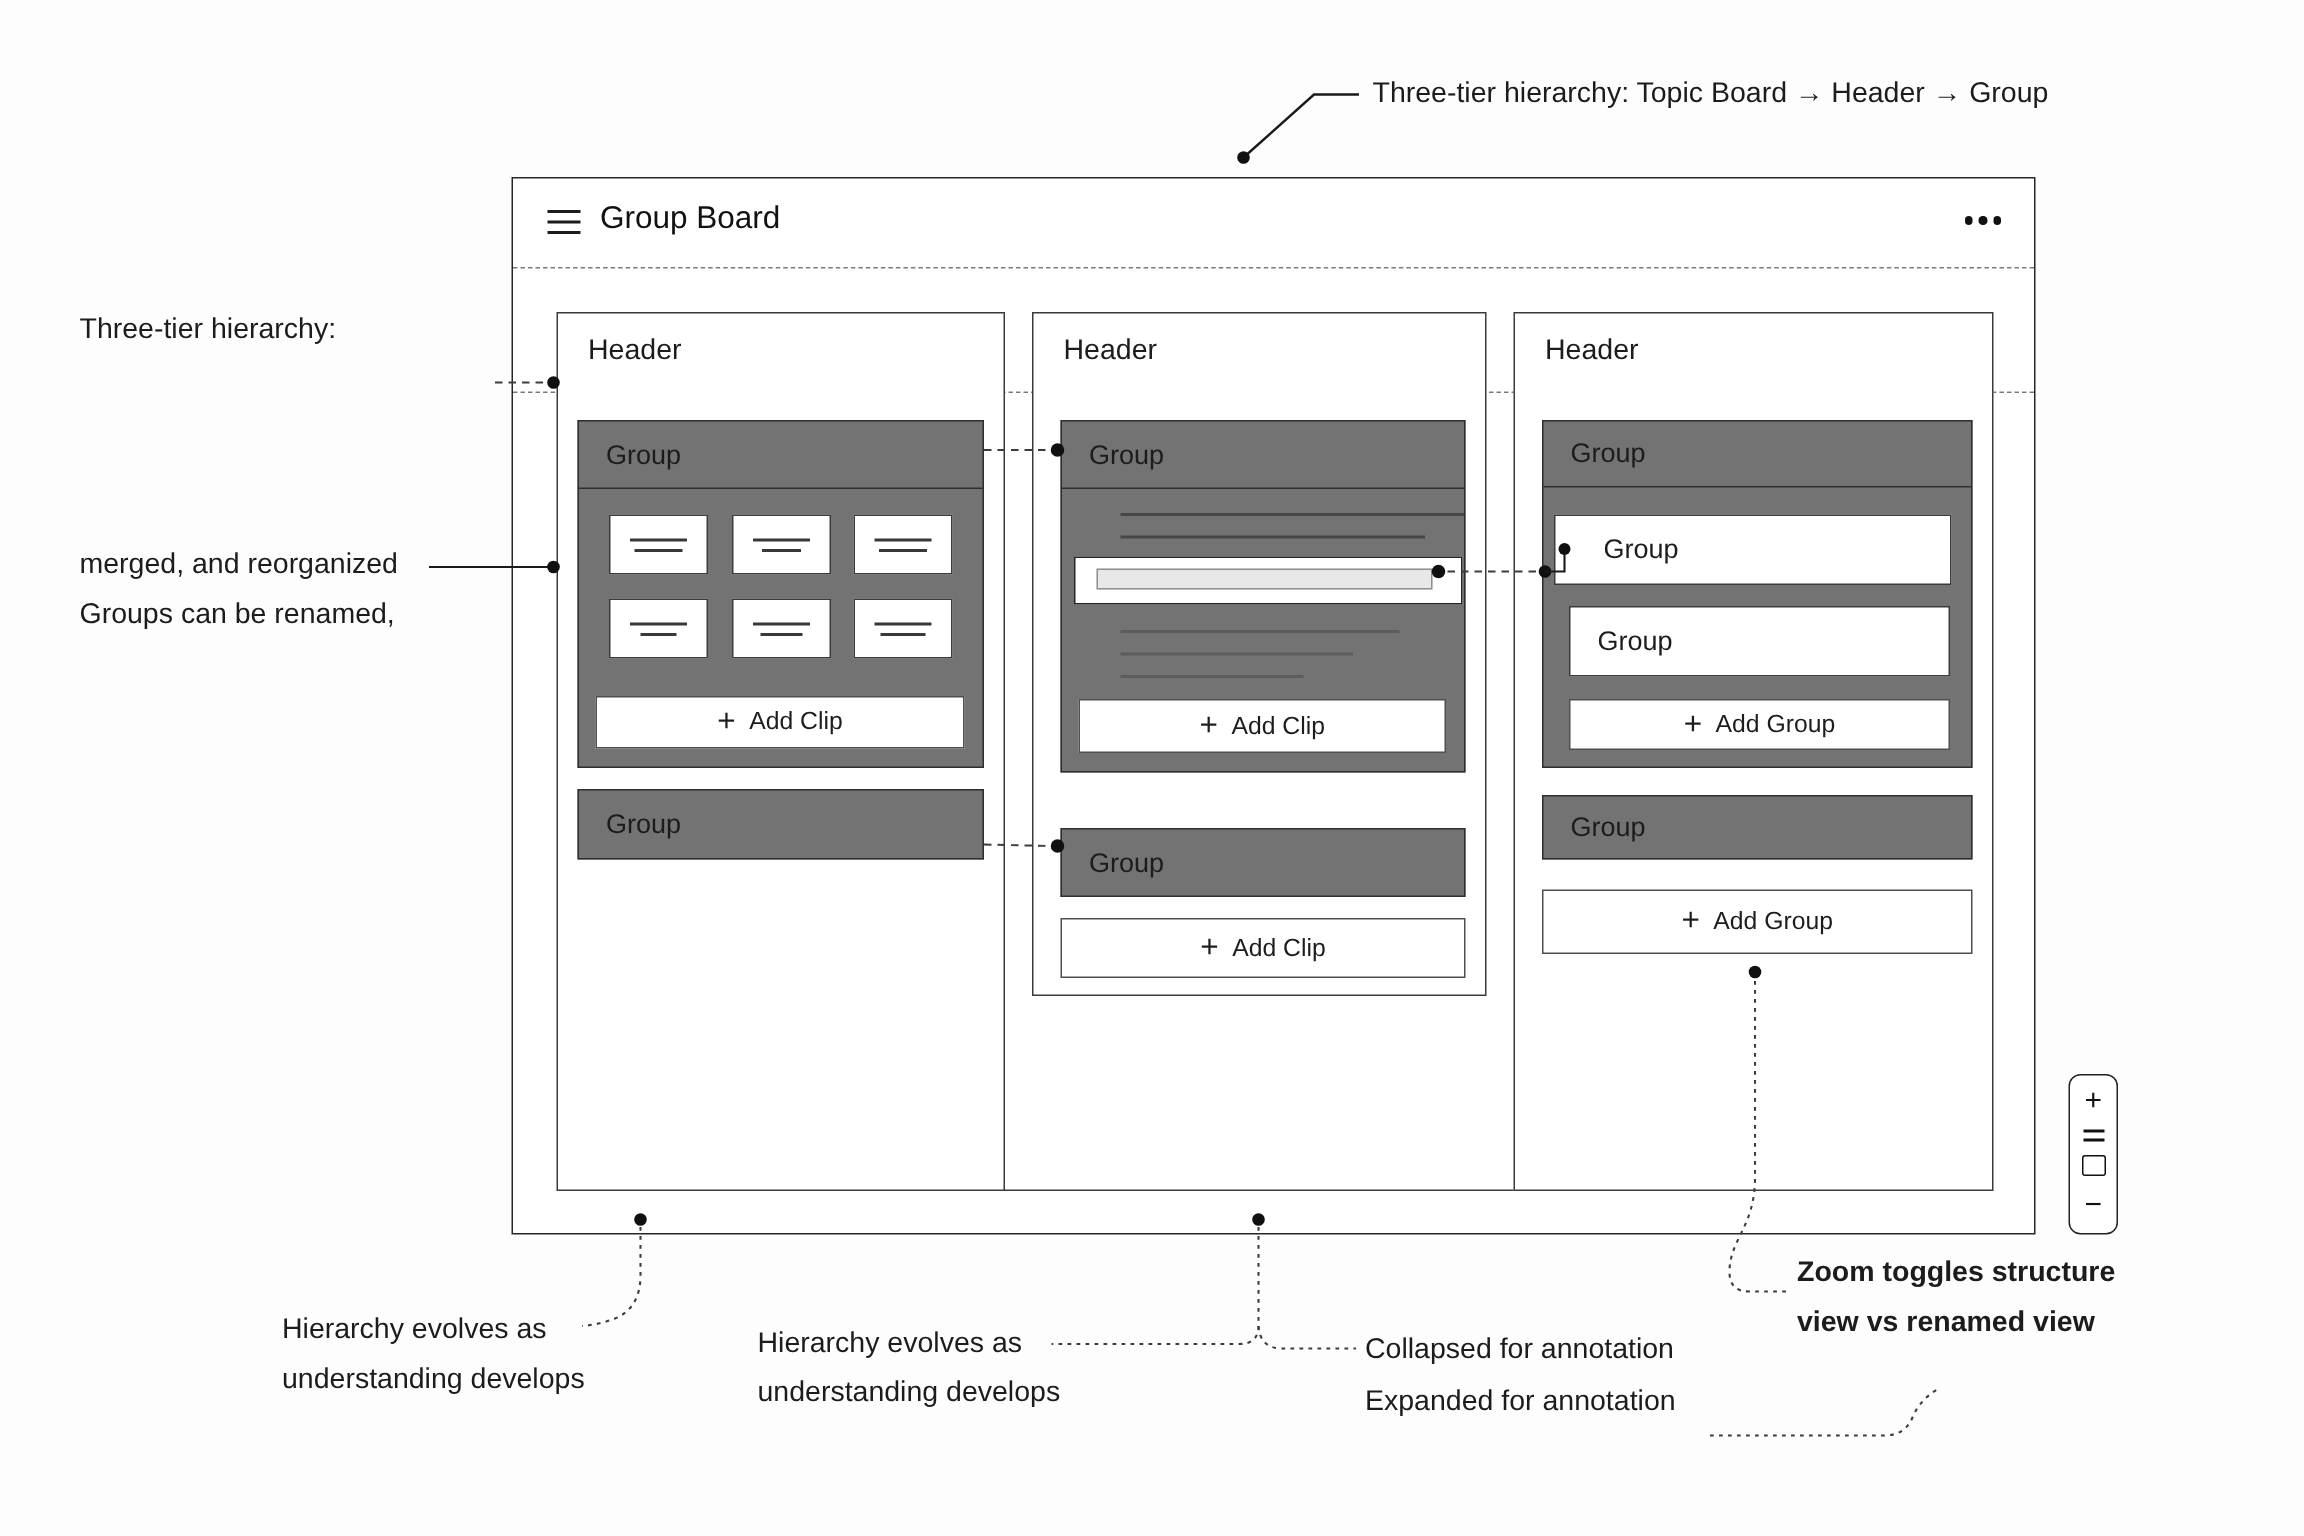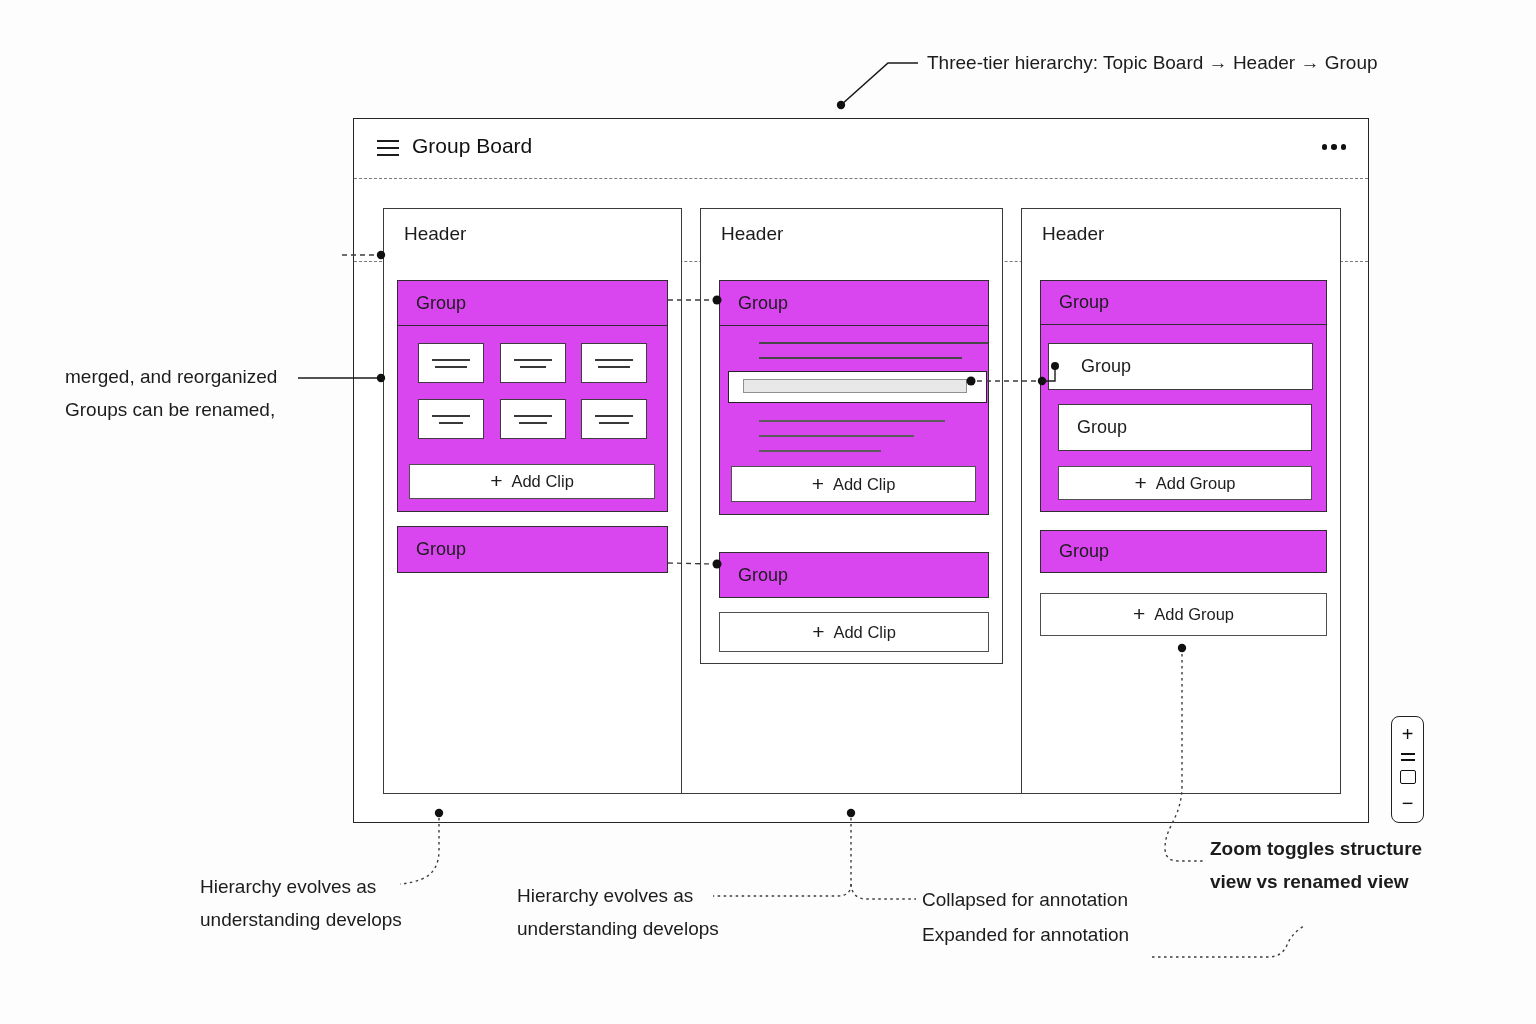--- a/index.html
+++ b/index.html
@@ -2,21 +2,21 @@
 <html style="--ink: #1c1c1c; --frame_line: #262626; --box_line: #3a3a3a; --soft_line: #6e6e6e; --highlight_fill: #e8e8e8; --highlight_border: #8f8f8f; --bg: #fdfdfd;"><head>
 <meta charset="utf-8">
 <style>
   :root{
     --ink:#1c1c1c; --frame_line:#262626; --box_line:#3a3a3a; --soft_line:#6e6e6e;
     --highlight_fill:#e8e8e8; --highlight_border:#8f8f8f; --bg:#fdfdfd;
   }
   *{margin:0;padding:0;box-sizing:border-box;}
   html,body{width:1536px;height:1024px;overflow:hidden;}
   body{background:var(--bg);font-family:"Liberation Sans",sans-serif;color:var(--ink);}
-  #canvas{position:relative;width:1520px;height:1024px;margin-left:12px;}
+  #canvas{position:relative;width:1520px;height:1024px;}
 
   
   .ann{position:absolute;font-size:19px;color:var(--ink);white-space:nowrap;}
   .ann .ln{line-height:33px;}
 
   
   #connectors{position:absolute;left:0;top:0;width:1536px;height:1024px;pointer-events:none;z-index:5;}
   #connectors .solid{stroke:#1a1a1a;stroke-width:1.6;fill:none;}
   #connectors .thin{stroke-width:1.4;}
   #connectors .dashed{stroke:#3c3c3c;stroke-width:1.3;stroke-dasharray:5 4;fill:none;}
@@ -38,21 +38,21 @@
   .sep-header{top:142px;}
 
   
   .col{position:absolute;top:89px;border:1.4px solid var(--box_line);background:#fff;}
   .col1{left:29px;width:299px;height:586px;}
   .col2{left:346px;width:303px;height:456px;}
   .col3{left:667px;width:320px;height:586px;}
   .col-header{position:absolute;left:20px;top:14px;font-size:19px;}
   .bottom-line{position:absolute;left:325px;top:673.6px;width:345px;height:1.4px;background:var(--box_line);}
 
-  .group{position:absolute;border:1.5px solid #2e2e2e;background:#d946ef;}
+  .group{position:absolute;border:1.5px solid #2e2e2e;background:#737373;}
   .group-title{font-size:18px;padding-left:18px;display:flex;align-items:center;height:45px;cursor:pointer;}
   .group-title.bordered{border-bottom:1.4px solid #2e2e2e;}
   .group.collapsed .group-title{height:100%;}
 
   .add-btn{position:absolute;display:flex;align-items:center;justify-content:center;gap:9px;
            background:#fff;border:1.3px solid #4f4f4f;font-family:"Liberation Sans",sans-serif;
            font-size:16.5px;color:#1d1d1d;cursor:pointer;}
   .add-btn .plus{font-size:21px;font-weight:300;line-height:1;position:relative;top:-1px;}
 
   
@@ -124,20 +124,21 @@
 
     <circle cx="1170" cy="648" r="4.2"></circle>
     <path class="dotted" d="M1170 654 L1170 785 C1170 818 1153 826 1153 848 Q1153 861 1166 861 L1193 861"></path>
 
     <path class="dotted" d="M1140 957 L1256 957 Q1270 957 1275 945 Q1280 933 1292 926"></path>
   </svg>
 
   <div class="ann" style="left:915px;top:52px;">Three-tier hierarchy: Topic Board → Header → Group</div>
 
   <div class="ann" style="left:53px;top:202px;">
+    <div class="ln" style="line-height:36px;">Three-tier hierarchy:</div>
   </div>
 
   <div class="ann" style="left:53px;top:360px;">
     <div class="ln">merged, and reorganized</div>
     <div class="ln">Groups can be renamed,</div>
   </div>
 
   <div class="ann" style="left:188px;top:870px;">
     <div class="ln">Hierarchy evolves as</div>
     <div class="ln">understanding develops</div>

